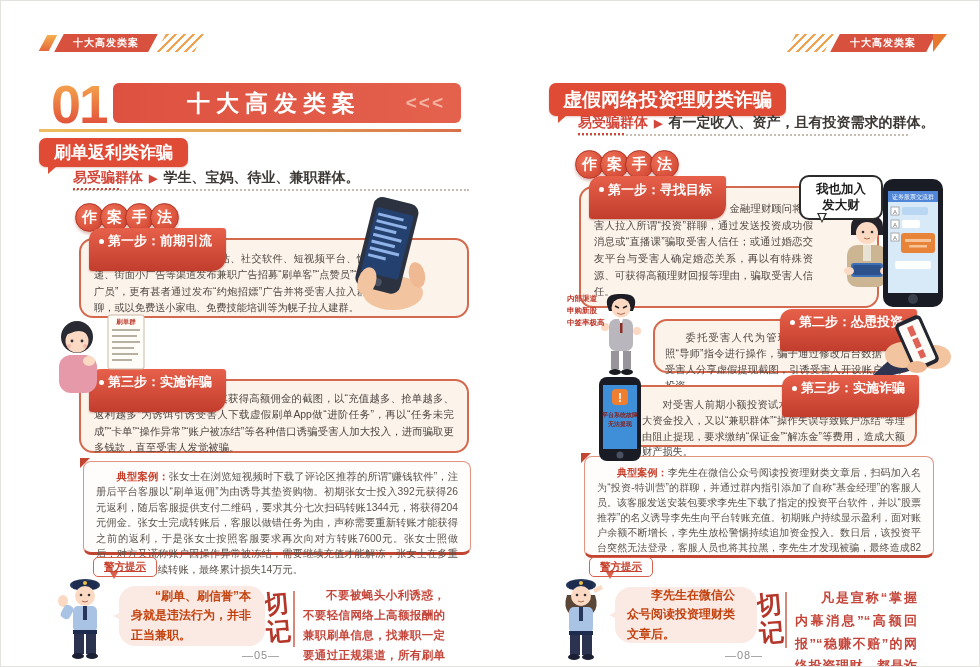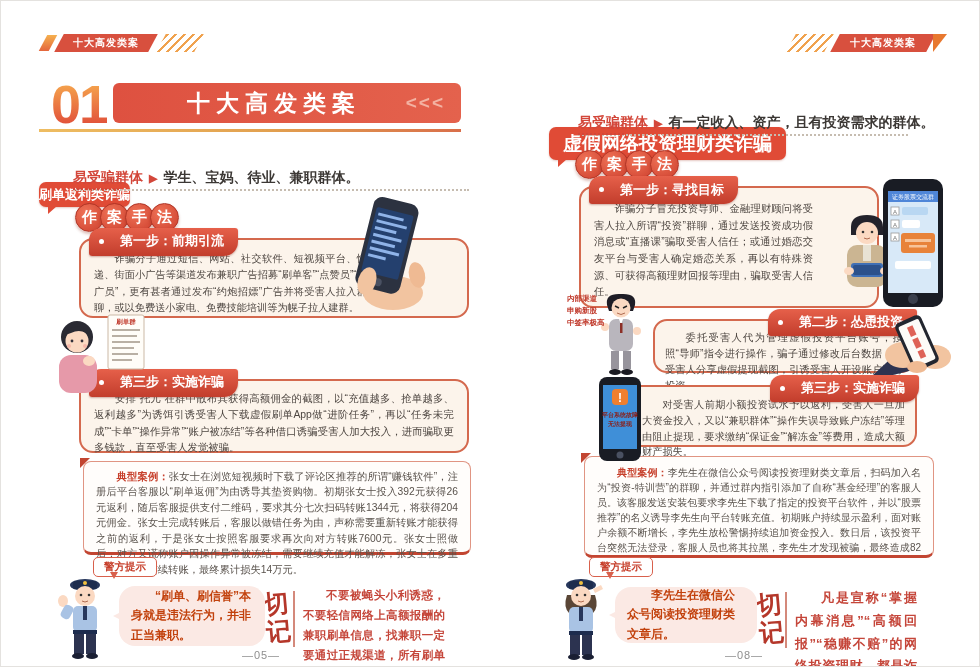--- a/index.html
+++ b/index.html
@@ -21,21 +21,21 @@
        background:linear-gradient(180deg,#f6a94e 8%,#e1513a 88%);
        -webkit-background-clip:text;background-clip:text;color:transparent;letter-spacing:-2px;}
   .titlebar{background:linear-gradient(90deg,#de5140,#e4624d);border-radius:6px;color:#fff;
             display:flex;align-items:center;}
   .titlebar .t{font-size:23px;font-weight:bold;letter-spacing:6px;margin-left:74px;}
   .titlebar .arr{position:absolute;right:16px;font-size:19px;font-weight:bold;color:#f3b2a2;letter-spacing:2px;}
   .underline{background:linear-gradient(90deg,#eebd62,#e2a04f 55%,#d96f4a);}
 
   
   .tag{background:#e04b36;color:#fff;font-weight:bold;border-radius:7px;line-height:1;
-       box-shadow:0 1px 2px rgba(150,40,20,.25);margin-top:44px;}
+       box-shadow:0 1px 2px rgba(150,40,20,.25);}
   .tag:after{content:"";position:absolute;left:9px;bottom:-7px;width:0;height:0;
              border-top:8px solid #e04b36;border-right:9px solid transparent;}
 
   .victims{display:flex;align-items:center;gap:6px;font-size:14px;font-weight:bold;color:#3c3835;white-space:nowrap;}
   .victims .vl{color:#d3473a;}
   .victims .va{color:#d3473a;font-size:11px;}
   .dotline{height:0;border-bottom:2px dotted #c6bcb0;}
   .dotline .redseg{position:absolute;left:0;top:-1px;width:46px;height:0;border-bottom:2px dotted #d3473a;}
 
   
@@ -44,36 +44,36 @@
          background:radial-gradient(circle at 35% 32%,#ef7257,#cd3f2d);
          border:1px solid #b03425;color:#fff;font-size:15px;font-weight:bold;
          display:flex;align-items:center;justify-content:center;margin-left:-4px;
          box-shadow:0 2px 3px rgba(140,40,20,.3);}
 
   
   .sbox{position:absolute;background:#fcf4eb;border:2px solid #d4694e;border-radius:14px;
         box-sizing:border-box;color:#4e4742;z-index:1;}
   .sbox p{margin:0;text-align:justify;text-indent:2em;}
   .slabel{position:absolute;z-index:6;background:linear-gradient(180deg,#e6604a,#c23d2c);color:#fff;
-          font-size:13px;font-weight:bold;padding:3px 14px 4px 10px;
-          border-radius:12px 3px 14px 3px;display:flex;align-items:center;gap:16px;white-space:nowrap;
+          font-size:13px;font-weight:bold;padding:3px 14px 19px 10px;
+          border-radius:12px 3px 14px 3px;display:flex;align-items:center;gap:4px;white-space:nowrap;
           box-shadow:0 1px 2px rgba(120,30,20,.35);}
   .slabel .dot{width:5px;height:5px;border-radius:50%;background:#fff;}
 
   
   .casebox{position:absolute;background:#fffdfb;border:1px solid #e09583;border-bottom:3px solid #c24531;
            border-radius:8px;box-sizing:border-box;color:#59524c;z-index:1;}
   .casebox:before{content:"";position:absolute;top:-4px;left:-4px;width:0;height:0;
                   border:5px solid transparent;border-top-color:#c24531;border-left-color:#c24531;}
   .casebox p{margin:0;text-align:justify;text-indent:2em;}
   .casebox b{color:#c7402c;}
 
   
   .ptag{position:absolute;background:#fff;border:1px solid #d8604c;color:#c7402c;font-size:10.5px;
-        font-weight:bold;padding:2px 10px;border-radius:5px;z-index:7;}
+        font-weight:bold;padding:2px 10px;border-radius:5px;z-index:7;text-decoration:underline;}
   .ptag:after{content:"";position:absolute;left:16px;bottom:-7px;width:0;height:0;
               border:4px solid transparent;border-top:7px solid #d8604c;}
   .bubble{position:absolute;background:#fbe9e4;border-radius:16px;color:#c2410c;font-size:12px;
           font-weight:600;display:flex;align-items:center;box-sizing:border-box;padding:8px 12px;z-index:4;}
   .bubble p{margin:0;text-indent:2em;line-height:1.6;text-align:left;}
   .bubble:before{content:"";position:absolute;left:-13px;top:50%;margin-top:-7px;width:0;height:0;
                  border:7px solid transparent;border-right:14px solid #fbe9e4;}
   .remember{position:absolute;color:#b5372a;font-family:"Liberation Serif",serif;font-weight:bold;
             font-size:25px;width:1.05em;line-height:1.1;word-break:break-all;transform:rotate(-5deg);}
   .vline{position:absolute;width:0;border-left:2px solid #d4897b;}
@@ -103,21 +103,21 @@
   </div>
   <div class="abs stripes" style="left:160px;top:33px;width:38px;height:18px"></div>
 
   <div class="abs num" style="left:50px;top:76px;">01</div>
   <div class="abs titlebar" style="left:112px;top:82px;width:348px;height:40px">
     <span class="t">十大高发类案</span>
     <span class="arr">&lt;&lt;&lt;</span>
   </div>
   <div class="abs underline" style="left:38px;top:128px;width:422px;height:3px"></div>
 
-  <div class="abs tag" style="left:38px;top:137px;padding:6px 0;font-size:13px">
+  <div class="abs tag" style="left:38px;top:137px;padding:6px 15px;font-size:17px">
     <span>刷单返利类诈骗</span>
   </div>
 
   <div class="abs victims" style="left:72px;top:168px">
     <span class="vl">易受骗群体</span>
     <span class="va">▶</span>
     <span>学生、宝妈、待业、兼职群体。</span>
   </div>
   <div class="abs dotline" style="left:72px;top:188px;width:396px">
       <span class="redseg"></span>
@@ -251,20 +251,24 @@
   </div>
 
   <div class="sbox" style="left:578px;top:185px;width:300px;height:122px;padding:13px 64px 8px 13px;font-size:10.3px;line-height:1.62">
     <div class="slabel" style="top:-12px;left:8px">
       <span class="dot"></span>
       <span>第一步：寻找目标</span>
     </div>
     <p>诈骗分子冒充投资导师、金融理财顾问将受害人拉入所谓“投资”群聊，通过发送投资成功假消息或“直播课”骗取受害人信任；或通过婚恋交友平台与受害人确定婚恋关系，再以有特殊资源、可获得高额理财回报等理由，骗取受害人信任。</p>
   </div>
 
+  <div class="speech" style="left:798px;top:174px;width:66px">
+    <div>我也加入</div>
+    <div>发大财</div>
+  </div>
 
   <svg class="illus" style="left:834px;top:210px" width="64" height="96" viewBox="0 0 64 96">
     <path d="M16 16 Q16 4 32 4 Q48 4 48 16 L48 24 L16 24 Z" fill="#23222b"></path>
     <circle cx="32" cy="22" r="11" fill="#fbd9c2"></circle>
     <circle cx="28" cy="21" r="1.3" fill="#333"></circle>
     <circle cx="37" cy="21" r="1.3" fill="#333"></circle>
     <path d="M29 27 Q32 29 35 27" stroke="#b06b50" fill="none"></path>
     <rect x="12" y="34" width="40" height="42" rx="10" fill="#cbb592"></rect>
     <rect x="28" y="34" width="8" height="16" fill="#e8e2d4"></rect>
     <rect x="16" y="52" width="32" height="14" rx="3" fill="#3f6fb5"></rect>

